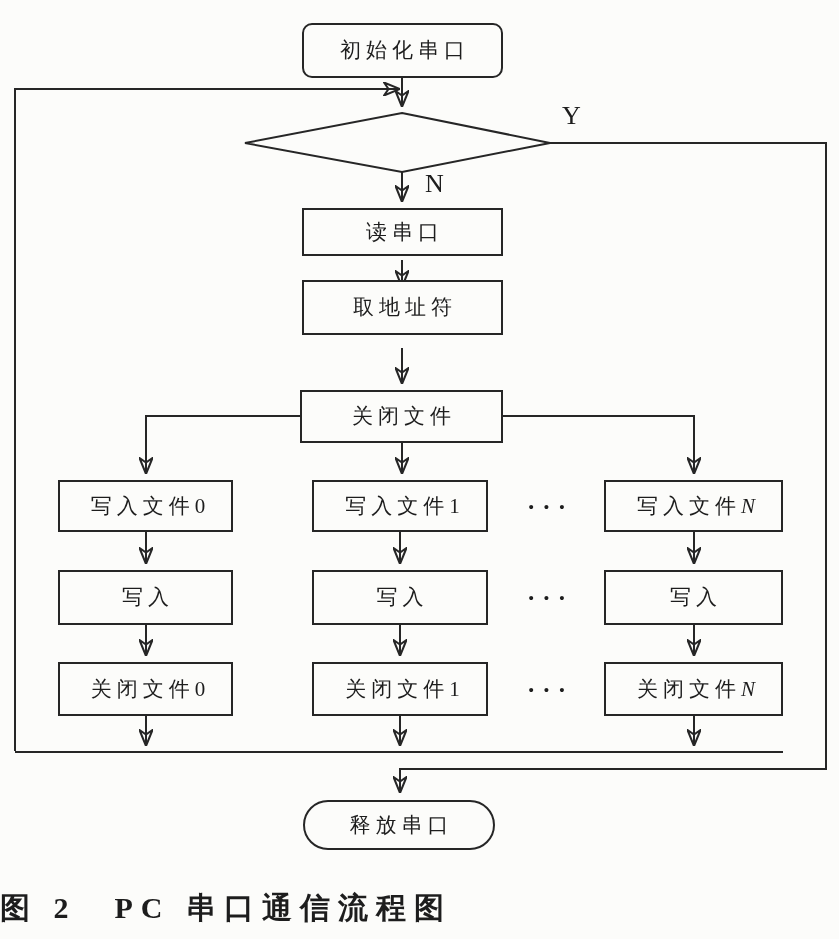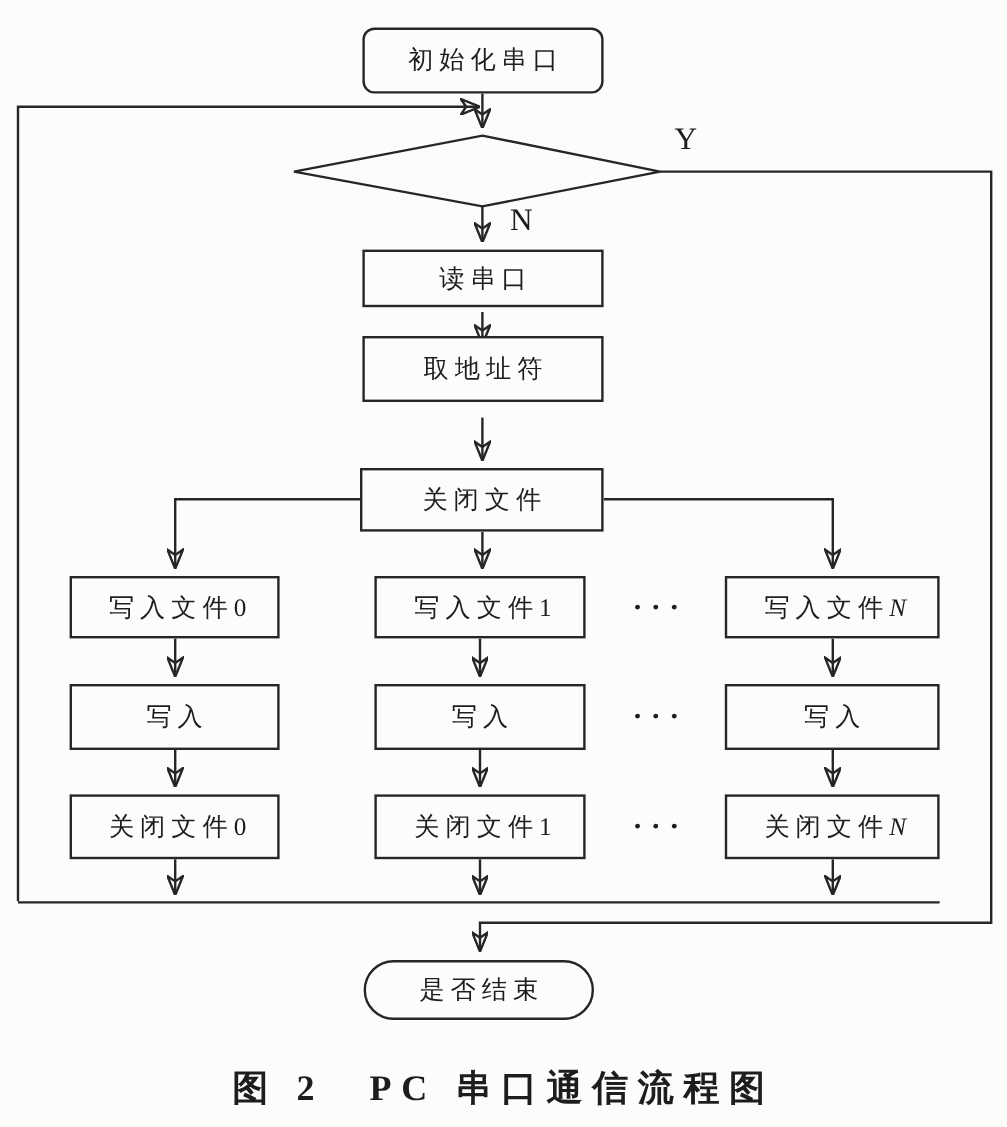--- a/index.html
+++ b/index.html
@@ -65,21 +65,21 @@
     font-weight: bold;
     letter-spacing: 7px;
     line-height: 1;
     color: #1d1d1d;
   }
   .caption {
     position: absolute;
     left: 0;
     top: 888px;
     width: 100%;
-    text-align: center;
+    text-align: left;
     font-size: 30px;
     font-weight: bold;
     letter-spacing: 8px;
     line-height: 1.3;
   }
 </style>
 </head>
 <body>
 
 <div class="figure">
@@ -158,17 +158,17 @@
   <div class="box" style="left:604px; top:480px; width:179px; height:52px;">
     <span>写入文件</span>
       <span class="idx var">N</span>
   </div>
   <div class="box" style="left:604px; top:570px; width:179px; height:55px;">写入</div>
   <div class="box" style="left:604px; top:662px; width:179px; height:54px;">
     <span>关闭文件</span>
       <span class="idx var">N</span>
   </div>
 
-  <div class="box stadium" style="left:303px; top:800px; width:192px; height:50px;">是否结束</div>
+  <div class="box stadium" style="left:303px; top:800px; width:192px; height:50px;">释放串口</div>
 
   <div class="caption">图 2　PC 串口通信流程图</div>
 
 </div>
 
 </body></html>

